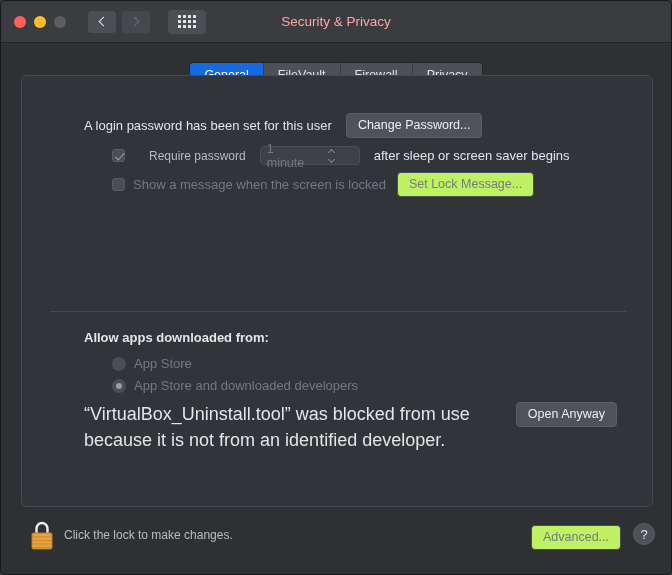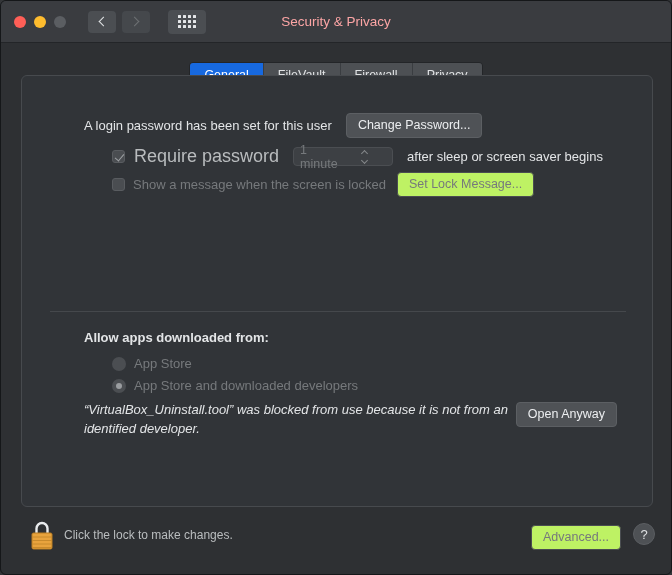--- a/index.html
+++ b/index.html
@@ -218,23 +218,23 @@
   .checkbox.checked::after {
     content: "";
     position: absolute;
     left: 4px; top: 1px;
     width: 4px; height: 8px;
     border-right: 1.8px solid #9ea1a4;
     border-bottom: 1.8px solid #9ea1a4;
     transform: rotate(40deg);
   }
   .label-dim {
-    font-size: 18px;
+    font-size: 12px;
     color: #b9bcbe;
-    margin-left: 9px;
+    margin-left: 24px;
   }
   .label-off {
     font-size: 13px;
     color: #76797c;
     margin-left: 8px;
   }
 
   .popup {
     margin-left: 14px;
     width: 100px;
@@ -313,24 +313,23 @@
     width: 6px; height: 6px;
     border-radius: 50%;
     background: #9a9da0;
   }
 
   .r-blocked {
     position: absolute;
     left: 62px;
     top: 325px;
     width: 430px;
-    font-size: 13px;
+    font-size: 18px;
     color: #e3e5e7;
     line-height: 1.45;
-    font-style: italic;
   }
   .btn-openany {
     position: absolute;
     right: 35px;
     top: 326px;
   }
 
   
   .bottom {
     position: absolute;

